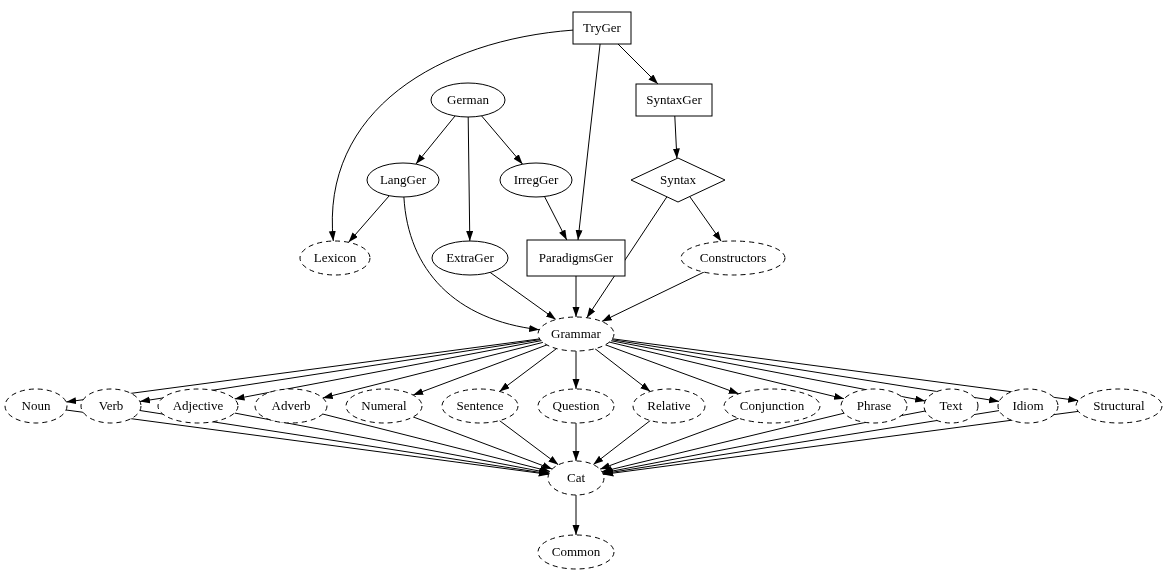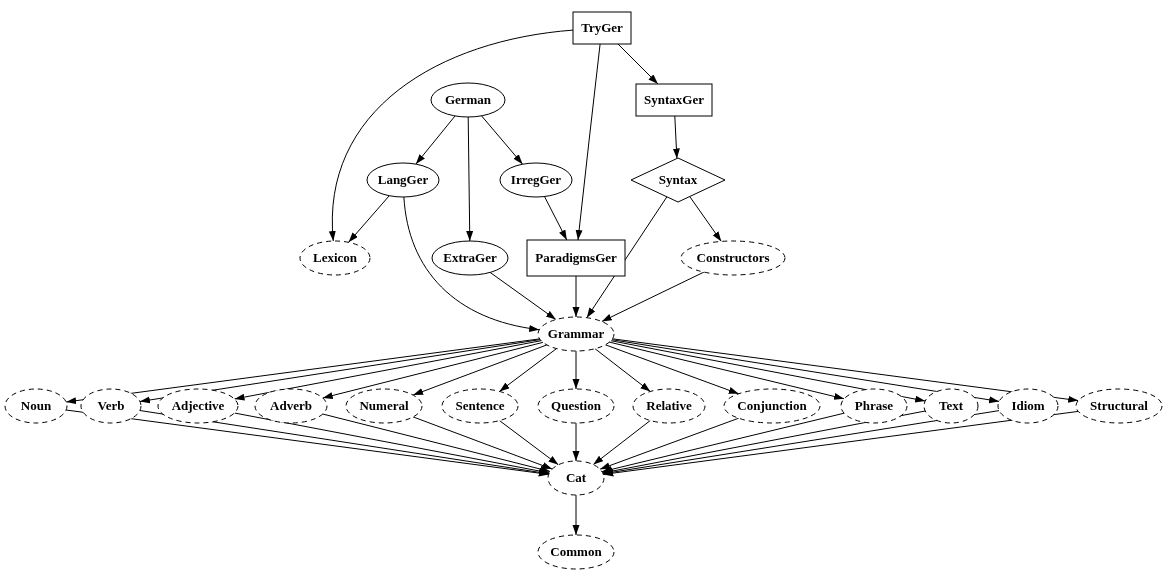--- a/index.html
+++ b/index.html
@@ -2,21 +2,20 @@
 <html style="--bg: #ffffff; --stroke: #000000; --text: #000000; --fill: #ffffff;"><head>
 <meta charset="utf-8">
 <style>
   html, body { margin: 0; padding: 0; background: #ffffff; }
   .canvas {
     position: relative;
     width: 1167px;
     height: 578px;
     background: var(--bg, #ffffff);
     overflow: hidden;
-    font-weight: bold;
   }
   svg { display: block; }
   .edge {
     fill: none;
     stroke: var(--stroke, #000000);
     stroke-width: 1;
   }
   .node-shape {
     fill: var(--fill, #ffffff);
     stroke: var(--stroke, #000000);

